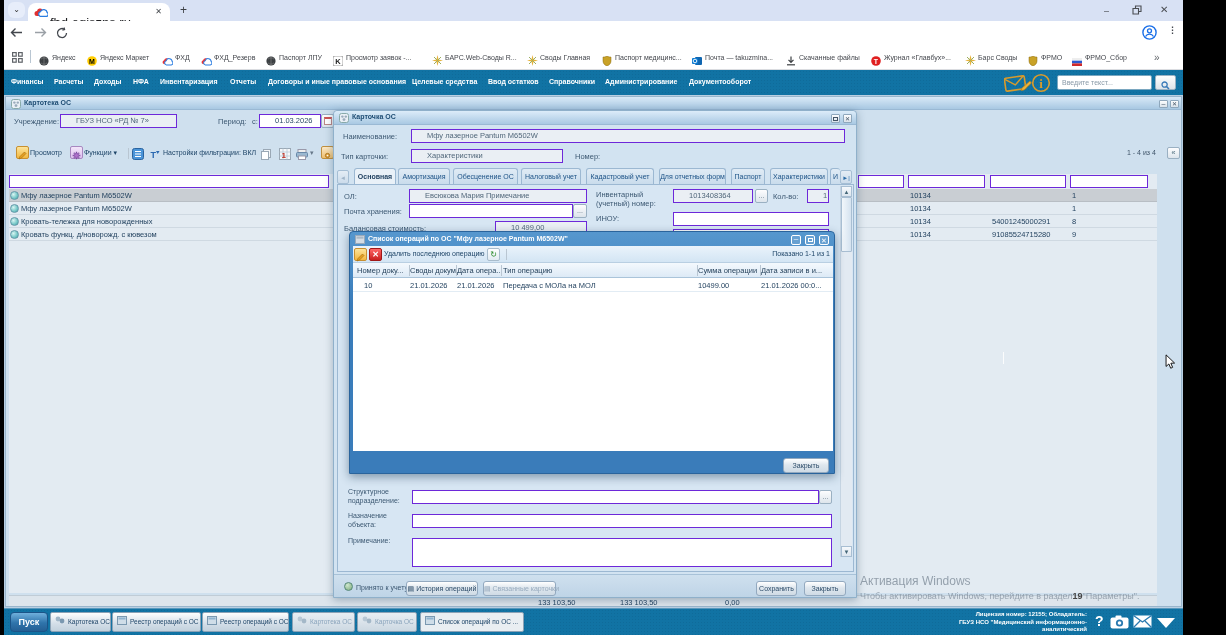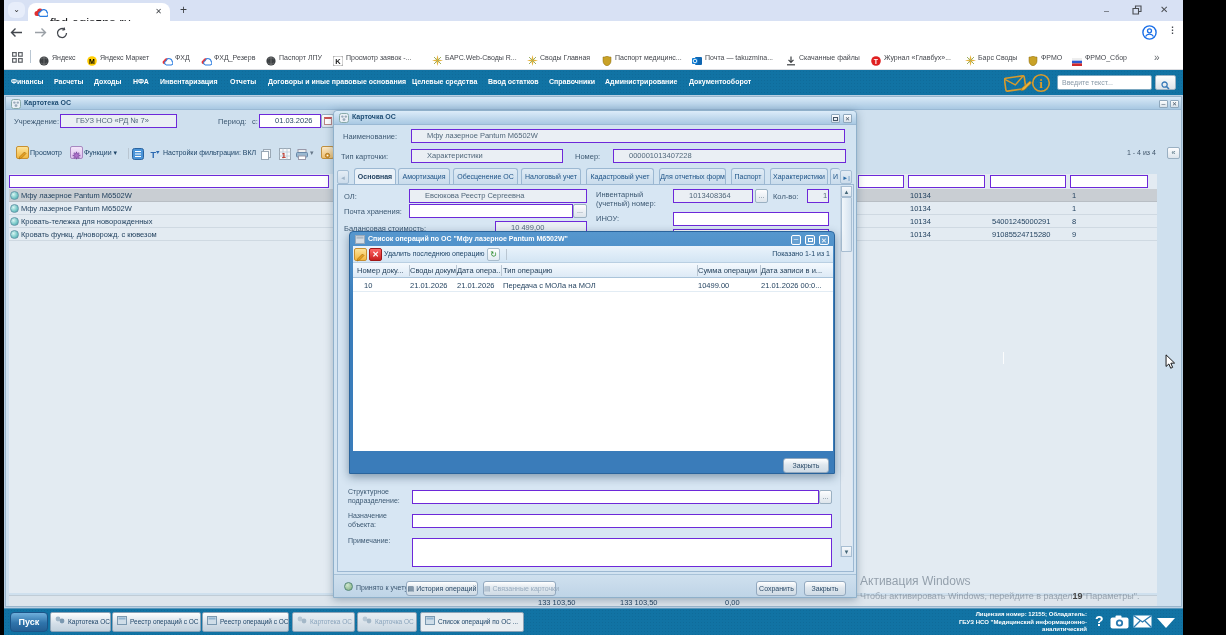--- a/index.html
+++ b/index.html
@@ -341,37 +341,36 @@
       <div class="abs" style="right:16px;top:3px;width:9px;height:9px;background:linear-gradient(#fcfdfe,#d9e2ea);border:1px solid #8ea7bc;border-radius:1px">
             <div style="width:5px;height:4px;border:1px solid #456;margin:1.5px auto 0"></div>
           </div>
       <div class="abs" style="right:4px;top:3px;width:9px;height:9px;background:linear-gradient(#fcfdfe,#d9e2ea);border:1px solid #8ea7bc;border-radius:1px;font-size:6px;line-height:8px;text-align:center;color:#456">✕</div>
     </div>
     <div class="lbl" style="left:9px;top:21px">Наименование:</div>
     <div class="fld dis" style="left:77px;top:18px;width:434px">Мфу лазерное Pantum M6502W</div>
     <div class="lbl" style="left:7px;top:41px">Тип карточки:</div>
     <div class="fld dis" style="left:77px;top:38px;width:152px">Характеристики</div>
     <div class="lbl" style="left:241px;top:41px">Номер:</div>
-    <div class="fld dis" style="left:279px;top:38px;width:233px">000001013407228</div>
     <div class="abs" style="left:3px;top:57px;width:516px;height:17px">
       <div class="abs" style="left:0px;top:2px;width:12px;height:14px;background:linear-gradient(#e4edf5,#ccdceb);border:1px solid #a5bed4;border-radius:2px;color:#9fb4c8;font-size:6px;text-align:center;line-height:14px">◄</div>
       <div class="tab act" style="left:17px;width:42px">Основная</div>
       <div class="tab" style="left:61px;width:52px">Амортизация</div>
       <div class="tab" style="left:116px;width:65px">Обесценение ОС</div>
       <div class="tab" style="left:184px;width:60px">Налоговый учет</div>
       <div class="tab" style="left:249px;width:68px">Кадастровый учет</div>
       <div class="tab" style="left:322px;width:67px">Для отчетных форм</div>
       <div class="tab" style="left:394px;width:34px">Паспорт</div>
       <div class="tab" style="left:433px;width:58px">Характеристики</div>
       <div class="tab" style="left:493px;width:10px;border-right:none">И</div>
       <div class="abs" style="left:503px;top:2px;width:12px;height:14px;background:linear-gradient(#e4edf5,#ccdceb);border:1px solid #a5bed4;border-radius:2px;color:#2a6aa5;font-size:6px;text-align:center;line-height:14px">►|</div>
     </div>
     <div class="abs" style="left:3px;top:73px;width:517px;height:388px;border:1px solid #9cb8d2;background:#d7e6f3">
       <div class="lbl" style="left:6px;top:7px">ОЛ:</div>
-      <div class="fld dis" style="left:71px;top:4px;width:178px">Евсюкова Реестр Сергеевна</div>
+      <div class="fld dis" style="left:71px;top:4px;width:178px">Евсюкова Мария Примечание</div>
       <div class="lbl" style="left:6px;top:22px">Почта хранения:</div>
       <div class="fld" style="left:71px;top:19px;width:164px"></div>
       <div class="abs" style="left:235px;top:19px;width:14px;height:14px;background:linear-gradient(#fdfdfe,#dde5ec);border:1px solid #9ab0c2;border-radius:2px;font-size:7px;text-align:center;line-height:11px;color:#678">...</div>
       <div class="lbl" style="left:6px;top:39px">Балансовая стоимость:</div>
       <div class="fld dis" style="left:157px;top:36px;width:92px">10 499,00</div>
       <div class="lbl" style="left:258px;top:5px">Инвентарный</div>
       <div class="lbl" style="left:258px;top:14px">(учетный) номер:</div>
       <div class="fld dis" style="left:335px;top:4px;width:80px">1013408364</div>
       <div class="abs" style="left:417px;top:4px;width:13px;height:14px;background:linear-gradient(#fdfdfe,#dde5ec);border:1px solid #9ab0c2;border-radius:2px;font-size:7px;text-align:center;line-height:11px;color:#678">...</div>
       <div class="lbl" style="left:435px;top:7px">Кол-во:</div>

